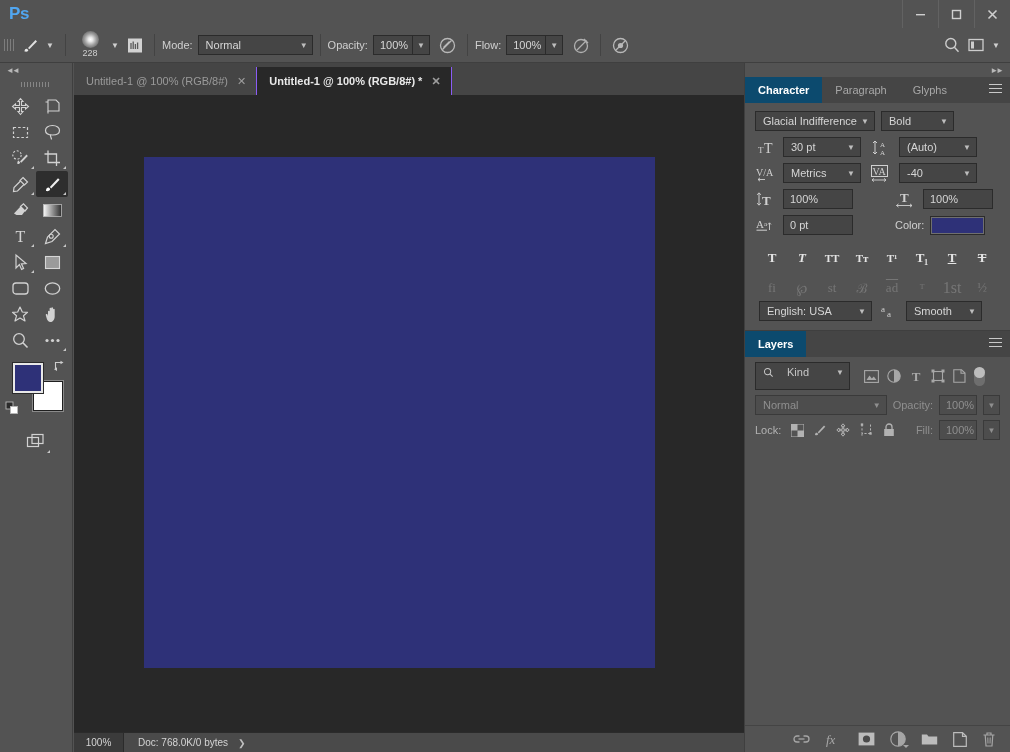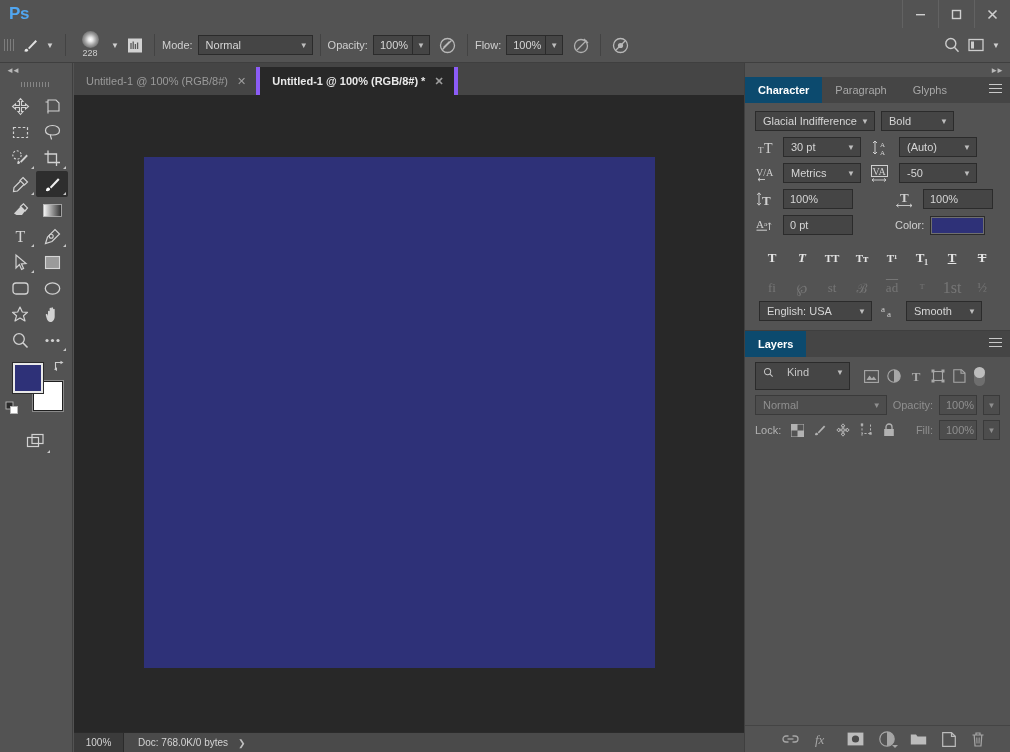--- a/index.html
+++ b/index.html
@@ -141,21 +141,21 @@
   .tb-bottom { display: flex; justify-content: center; margin-top: 8px; }
 
   
   .tabbar {
     position: absolute; left: 74px; top: 63px; right: 266px; height: 32px;
     background: #454545; display: flex; align-items: flex-end;
   }
   .doctab {
     height: 28px; display: flex; align-items: center; gap: 9px;
     padding: 0 10px 0 12px; font-size: 11px; color: #9a9a9a;
-    background: #454545; border-right: 4px solid #8b5cf6;
+    background: #454545; border-right: 1px solid #8b5cf6;
   }
   .doctab.active { background: #282828; color: #e9e9e9; font-weight: bold; }
   .doctab .x { font-size: 11px; color: #9d9d9d; }
 
   
   .canvas-area {
     position: absolute; left: 74px; top: 95px; right: 266px; bottom: 20px;
     background: #282828; overflow: hidden;
   }
   .artboard {
@@ -297,21 +297,21 @@
     width: 30px; height: 30px; background: #2e3178;
     border: 1px solid #2a2a2a; box-shadow: 0 0 0 1px #7d7d7d;
   }
   .lname { font-size: 11px; font-style: italic; color: #eaeaea; flex: 1; }
   .llock { color: #d8d8d8; }
 
   .layers-footer {
     position: absolute; left: 0; right: 0; bottom: 0; height: 27px;
     background: #535353; border-top: 1px solid #444;
     display: flex; align-items: center; justify-content: flex-end;
-    gap: 15px; padding-right: 25px; color: #a6a6a6;
+    gap: 15px; padding-right: 14px; color: #a6a6a6;
   }
   .layers-footer span { display: flex; align-items: center; position: relative; }
   svg { display: block; }
 </style>
 </head>
 <body>
 
 <div class="app">
 
   <div class="titlebar">
@@ -668,21 +668,21 @@
           <span class="arw">▼</span>
         </div>
         <div class="cicon" style="margin-left:4px">
           <svg width="22" height="17" viewBox="0 0 22 17">
               <rect x="0.5" y="0.5" width="16" height="11" fill="none" stroke="#d0d0d0" stroke-width="1"></rect>
               <text x="1.5" y="10" font-size="10" font-family="Liberation Serif, serif" fill="#d0d0d0">VA</text>
               <path d="M1 15 L15 15 M1 15 L3 13.4 M1 15 L3 16.6 M15 15 L13 13.4 M15 15 L13 16.6" stroke="#d0d0d0" stroke-width="0.9" fill="none"></path>
             </svg>
         </div>
         <div class="sel" style="width:78px">
-          <span>-50</span>
+          <span>-40</span>
           <span class="arw">▼</span>
         </div>
       </div>
 
       <div class="crow">
         <div class="cicon">
           <svg width="20" height="16" viewBox="0 0 20 16">
               <path d="M3 2.5 L3 13.5 M1.2 3.8 L3 1.8 L4.8 3.8 M1.2 12.2 L3 14.2 L4.8 12.2" stroke="#d0d0d0" stroke-width="1" fill="none"></path>
               <text x="6" y="13.5" font-size="13" font-family="Liberation Serif, serif" font-weight="bold" fill="#d0d0d0">T</text>
             </svg>

